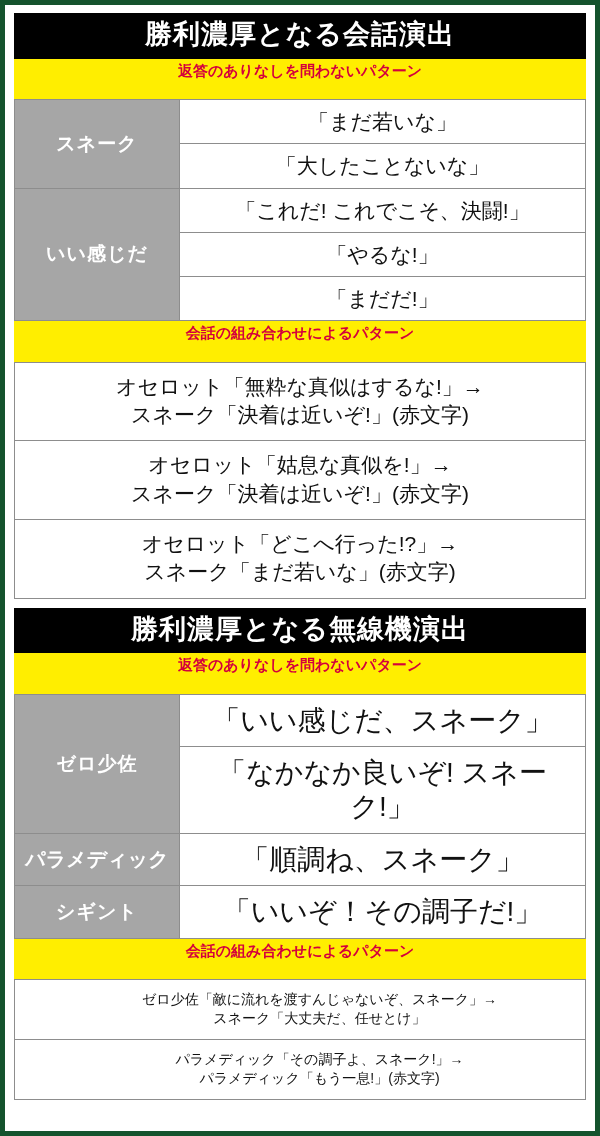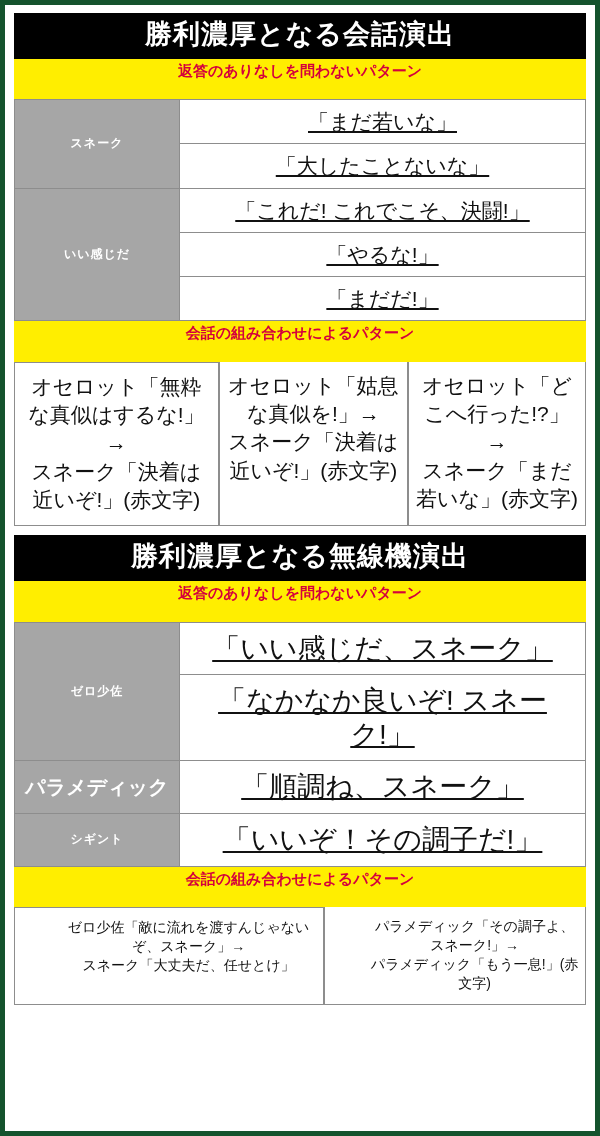--- a/index.html
+++ b/index.html
@@ -53,45 +53,44 @@
     table-layout: fixed;
   }
   table.rows td {
     border: 1px solid #8d8d8d;
     vertical-align: middle;
   }
   td.speaker {
     width: 160px;
     background: #a6a6a6;
     color: #ffffff;
-    font-size: 12px;
+    font-size: 19px;
     font-weight: bold;
     text-align: center;
     letter-spacing: 1px;
     padding: 6px 2px;
   }
   td.speaker.small {
     font-size: 20px;
     letter-spacing: 0px;
   }
   td.line {
     background: #ffffff;
     color: #111111;
     font-size: 21px;
     text-align: center;
     padding: 9px 6px;
     line-height: 1.2;
-    text-decoration: underline;
   }
   td.line.sm {
     font-size: 28px;
   }
   .combo-list {
     display: flex;
-    flex-direction: row;
+    flex-direction: column;
   }
   .combo-item {
     border: 1px solid #8d8d8d;
     border-top: none;
     background: #ffffff;
     text-align: center;
     font-size: 21px;
     color: #111111;
     line-height: 1.35;
     padding: 10px 6px 11px 6px;

